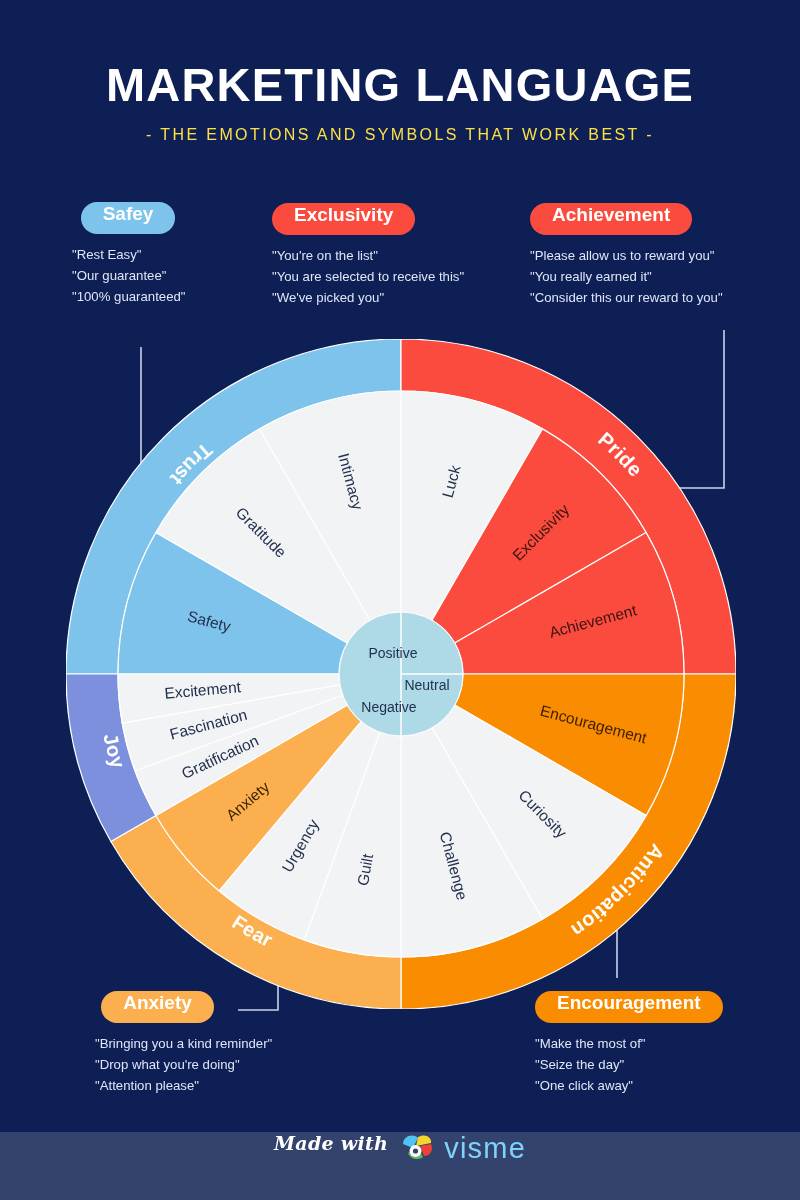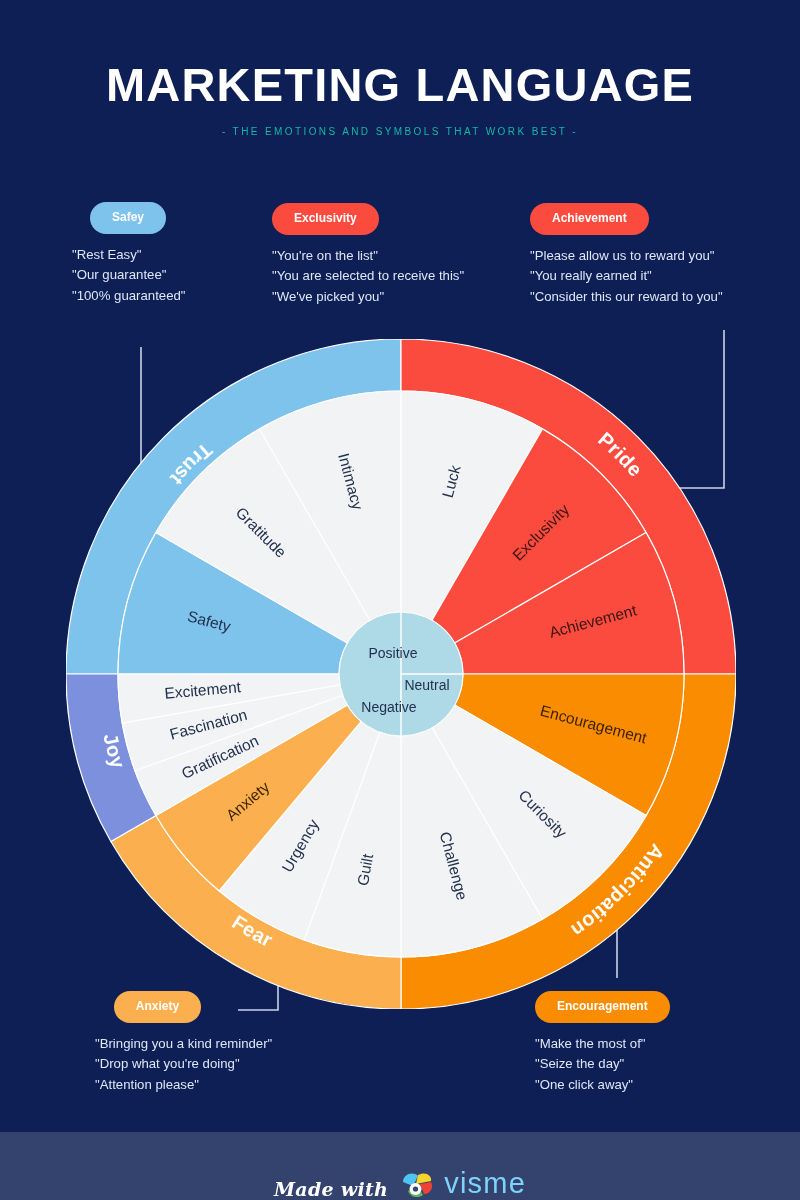--- a/index.html
+++ b/index.html
@@ -10,29 +10,29 @@
   }
   .stage{position:absolute;inset:0;}
 
   
   #header{position:absolute;left:0;right:0;top:44px;text-align:center;}
   #title{
     color:#ffffff;font-size:47px;font-weight:bold;letter-spacing:1.2px;
     line-height:1.06;margin:16px;
   }
   #subtitle{
-    color:#14b8a6;font-size:10px;letter-spacing:2.4px;margin:11px 0 17px 0;
+    color:#fde047;font-size:16px;letter-spacing:2.4px;margin:11px 0 17px 0;
     font-weight:normal;
   }
 
   
   .callout{position:absolute;}
   .pill{
-    display:inline-block;border-radius:22px;padding:9px 22px 10px 22px;
-    color:#ffffff;font-size:12px;font-weight:bold;white-space:nowrap;
+    display:inline-block;border-radius:22px;padding:2px 22px 10px 22px;
+    color:#ffffff;font-size:19px;font-weight:bold;white-space:nowrap;
     line-height:1.05;
   }
   .pill-wrap{display:block;}
   .quotes{margin-top:11px;}
   .quotes div{
     color:#dfe6f7;font-size:13.2px;line-height:1.58;white-space:nowrap;
   }
 
   #callout-safety{left:72px;top:202px;width:230px;}
   #callout-safety .pill-wrap{text-align:center;width:112px;}
@@ -54,21 +54,21 @@
   .seg-label-mid{
     font-family:"Liberation Sans",sans-serif;font-size:15.5px;font-weight:normal;
   }
   .hub-label{
     font-family:"Liberation Sans",sans-serif;font-size:14px;fill:#23314f;
   }
 
   
   #footer{
     position:absolute;left:0;bottom:0;width:800px;height:68px;
-    background:#33436e;display:flex;align-items:flex-end;justify-content:center;
+    background:#33436e;display:flex;align-items:flex-start;justify-content:center;
   }
   #made-with{
     color:#ffffff;font-family:"DejaVu Serif",serif;font-style:italic;
     font-size:19px;font-weight:bold;margin-right:13px;letter-spacing:.3px;
   }
   #visme-word{
     color:#7dd3fc;font-size:29px;letter-spacing:1.2px;margin-left:9px;
     font-weight:normal;
   }
 </style>

